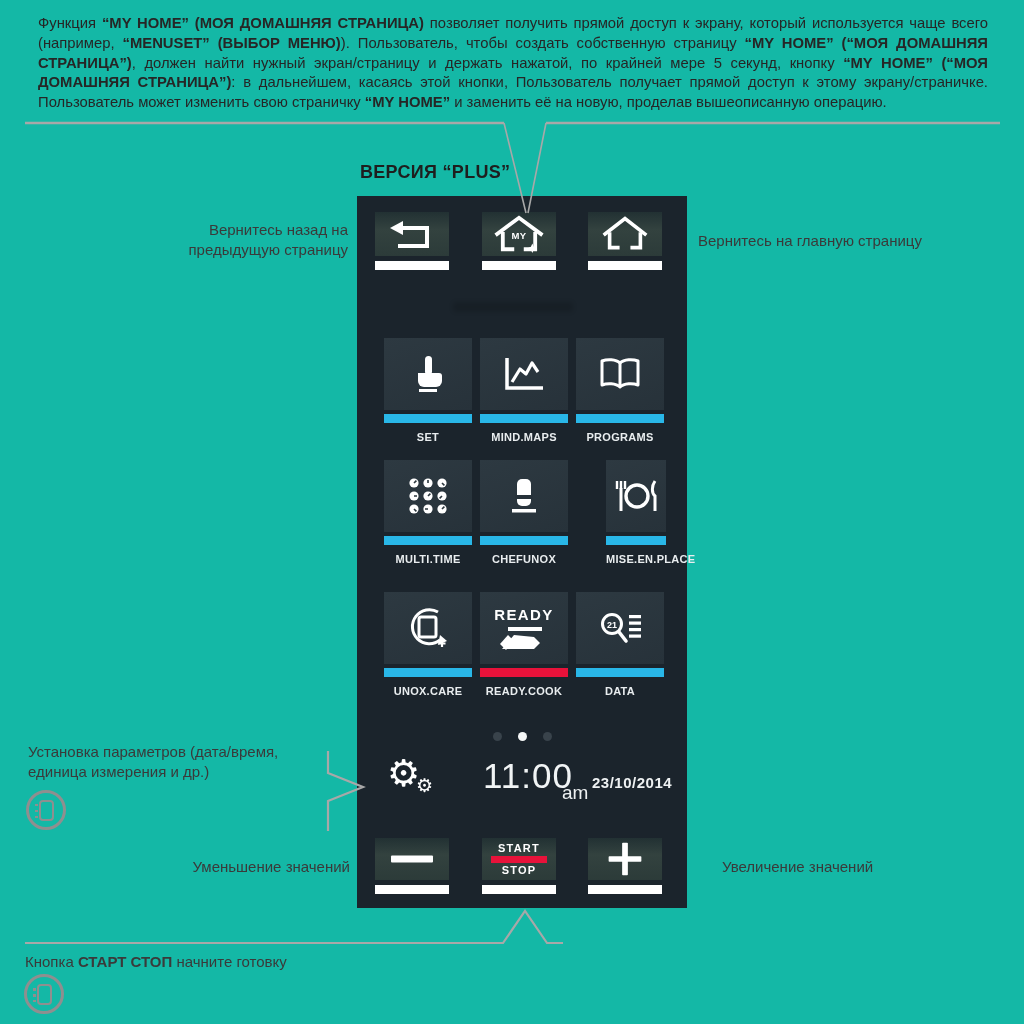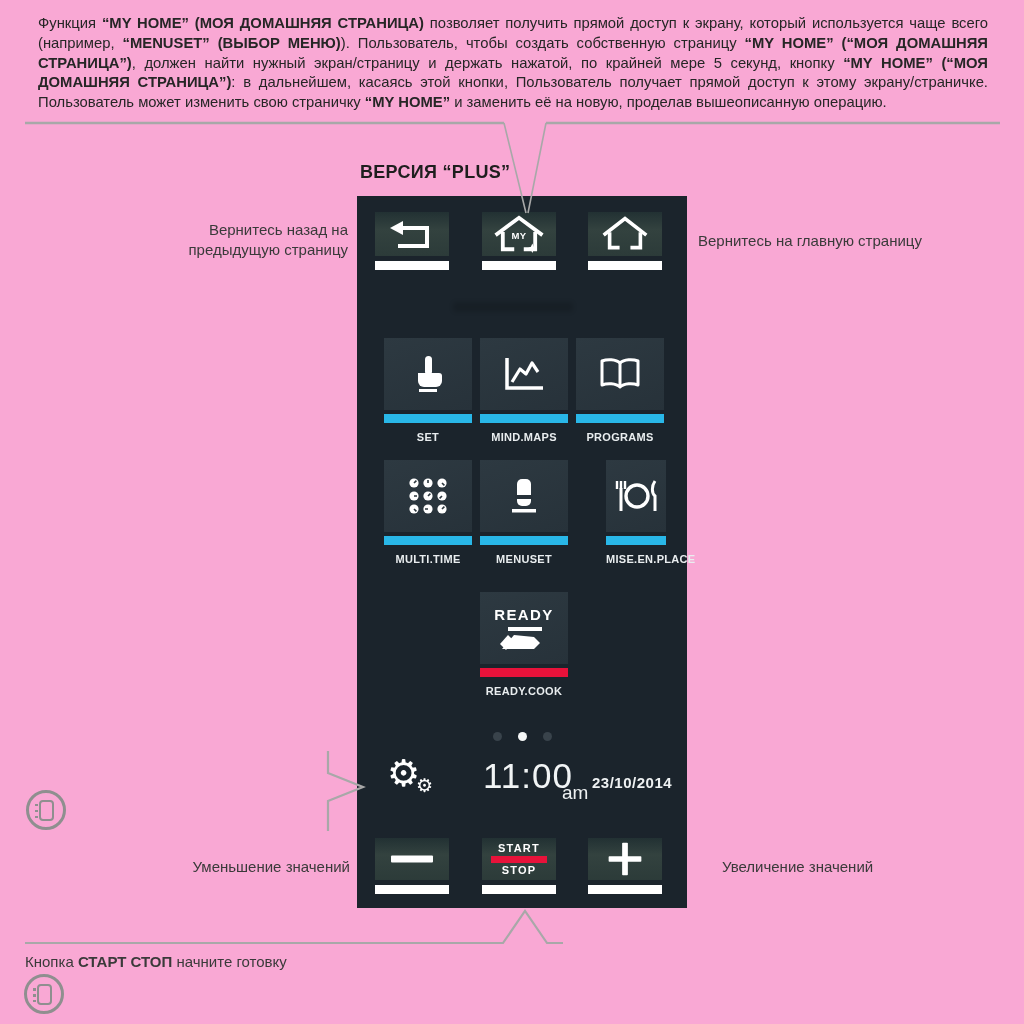--- a/index.html
+++ b/index.html
@@ -1,18 +1,18 @@
 <!DOCTYPE html>
 <html style="--panel_bg: #1b242c; --tile_bg: #2b363d; --accent_cyan: #29b7e8; --accent_red: #e8123a; --dim_dot: #39434b; --icon_gray: #8f8f8f; --line_gray: #a8a8a8; --doc_text: #262626; --callout_text: #3a3a3a;"><head>
 <meta charset="utf-8">
 <style>
   * { margin:0; padding:0; box-sizing:border-box; }
   html,body { background:#ffffff; }
   .page {
-    position:relative; width:1024px; height:1024px; background:#f9a8d4;
+    position:relative; width:1024px; height:1024px; background:#14b8a6;
     font-family:"Liberation Sans", sans-serif; overflow:hidden;
   }
   
   .intro {
     position:absolute; left:38px; top:14px; width:950px;
     font-size:14.8px; line-height:19.8px; text-align:justify;
     color:var(--doc_text);
   }
   .b { font-weight:700; }
   .version {
@@ -98,20 +98,21 @@
     <path d="M25 123 H504 M546 123 H1000" stroke="#a8a8a8" stroke-width="2.4" fill="none"></path>
     <path d="M504 123 L526 213 M546 123 L528 213" stroke="#a8a8a8" stroke-width="1.6" fill="none"></path>
     <path d="M328 751 V773 L363 787 L328 801 V831" stroke="#a8a8a8" stroke-width="2.2" fill="none"></path>
     <path d="M25 943 H503 L525 911 L547 943 H563" stroke="#a8a8a8" stroke-width="2.2" fill="none"></path>
   </svg>
 
   <div class="version">ВЕРСИЯ “PLUS”</div>
 
   <div class="callout" style="right:676px; top:220px; width:185px; text-align:right;">Вернитесь назад на предыдущую страницу</div>
   <div class="callout" style="left:698px; top:231px;">Вернитесь на главную страницу</div>
+  <div class="callout" style="left:28px; top:742px; width:268px;">Установка параметров (дата/время, единица измерения и др.)</div>
   <div class="circle-btn" style="left:26px; top:790px;">
       <span class="pad"></span>
     </div>
   <div class="callout" style="right:674px; top:857px; text-align:right;">Уменьшение значений</div>
   <div class="callout" style="left:722px; top:857px;">Увеличение значений</div>
   <p class="callout" style="left:25px; top:952px;text-align:right;"><span>Кнопка </span><span class="b">СТАРТ СТОП</span><span> начните готовку</span></p>
   <div class="circle-btn" style="left:24px; top:974px;">
       <span class="pad"></span>
     </div>
 
@@ -209,50 +210,77 @@
 
     <div class="tile" style="left:123px; top:264px;">
       <div class="tile-face">
         <svg width="40" height="40" viewBox="0 0 40 40">
           <rect x="13" y="3" width="14" height="27" rx="5" fill="#fff"></rect>
           <rect x="11" y="19" width="18" height="4" fill="#27323a"></rect>
           <rect x="8" y="33" width="24" height="3.5" fill="#fff"></rect>
         </svg>
       </div>
       <div class="tile-bar" style="background: rgb(41, 183, 232);"></div>
-      <div class="tile-label">MENUSET</div>
+      <div class="tile-label">CHEFUNOX</div>
     </div>
 
     <div class="tile" style="left:221px; top:264px;padding-left:28px;">
       <div class="tile-face">
         <svg width="48" height="36" viewBox="0 0 48 36">
           <path d="M5 3 V11 M9 3 V11 M13 3 V11" stroke="#fff" stroke-width="2.4" fill="none"></path>
           <path d="M9 10 V33" stroke="#fff" stroke-width="3" fill="none"></path>
           <circle cx="25" cy="18" r="11" fill="none" stroke="#fff" stroke-width="3.4"></circle>
           <path d="M43 3 c-3.5 5 -3.5 12 0 15 V33" fill="none" stroke="#fff" stroke-width="3"></path>
         </svg>
       </div>
       <div class="tile-bar" style="background: rgb(41, 183, 232);"></div>
       <div class="tile-label">MISE.EN.PLACE</div>
     </div>
 
+    <div class="tile" style="left:27px; top:396px;">
+      <div class="tile-face">
+        <svg width="42" height="42" viewBox="0 0 42 42">
+          <rect x="12" y="10" width="17" height="20" rx="2" fill="none" stroke="#fff" stroke-width="3"></rect>
+          <path d="M31 5 A17 17 0 1 0 33 33" fill="none" stroke="#fff" stroke-width="3"></path>
+          <polygon points="33,28 40,34 31,38" fill="#fff"></polygon>
+          <path d="M35 33 v7 M31.5 36.5 h7" stroke="#fff" stroke-width="2.2"></path>
+        </svg>
+      </div>
+      <div class="tile-bar" style="background: rgb(41, 183, 232);"></div>
+      <div class="tile-label">UNOX.CARE</div>
+    </div>
 
     <div class="tile" style="left:123px; top:396px;">
       <div class="tile-face">
         <span class="ready-word">READY</span>
         <svg width="48" height="26" viewBox="0 0 48 26">
           <rect x="8" y="2" width="34" height="4" fill="#fff"></rect>
           <polygon points="2,24 14,10 34,12 40,18 34,24" fill="#fff"></polygon>
           <polygon points="0,19 8,10 14,16 6,25" fill="#fff"></polygon>
         </svg>
       </div>
       <div class="tile-bar" style="background: rgb(232, 18, 58);"></div>
       <div class="tile-label">READY.COOK</div>
     </div>
 
+    <div class="tile" style="left:219px; top:396px;">
+      <div class="tile-face">
+        <svg width="46" height="34" viewBox="0 0 46 34">
+          <circle cx="15" cy="13" r="9.5" fill="none" stroke="#fff" stroke-width="3"></circle>
+          <line x1="22" y1="21" x2="29" y2="30" stroke="#fff" stroke-width="3.6" stroke-linecap="round"></line>
+          <text x="15" y="16.5" font-size="9" font-weight="700" fill="#fff" text-anchor="middle">21</text>
+          <rect x="32" y="4" width="12" height="3.2" fill="#fff"></rect>
+          <rect x="32" y="10.5" width="12" height="3.2" fill="#fff"></rect>
+          <rect x="32" y="17" width="12" height="3.2" fill="#fff"></rect>
+          <rect x="32" y="23.5" width="12" height="3.2" fill="#fff"></rect>
+        </svg>
+      </div>
+      <div class="tile-bar" style="background: rgb(41, 183, 232);"></div>
+      <div class="tile-label">DATA</div>
+    </div>
 
     <div class="pager">
         <span class="dot"></span>
         <span class="dot active"></span>
         <span class="dot"></span>
       </div>
 
     <div class="gear">
       <span class="gear-main">⚙</span>
       <span class="gear-small">⚙</span>

